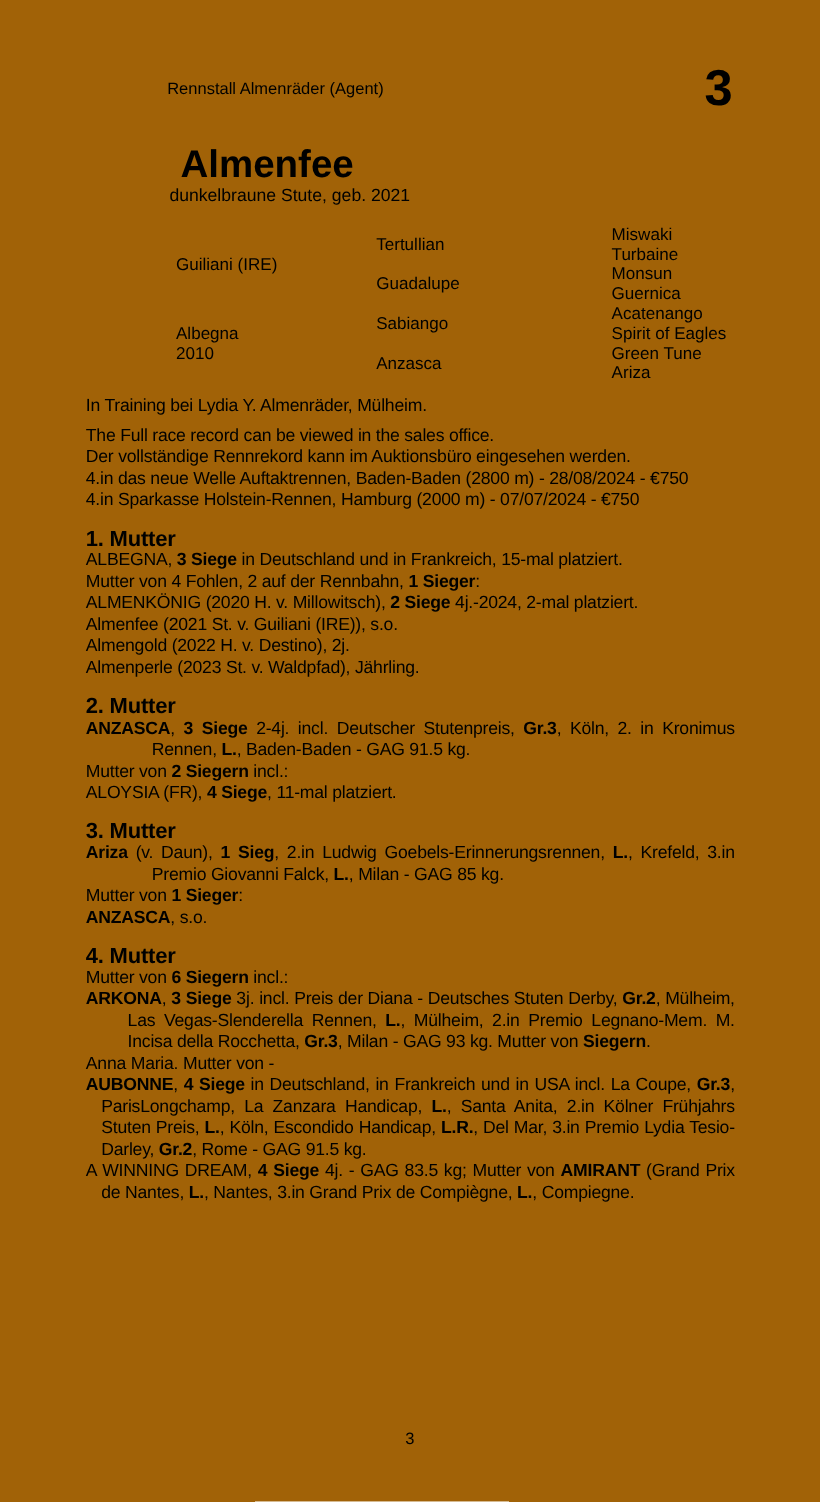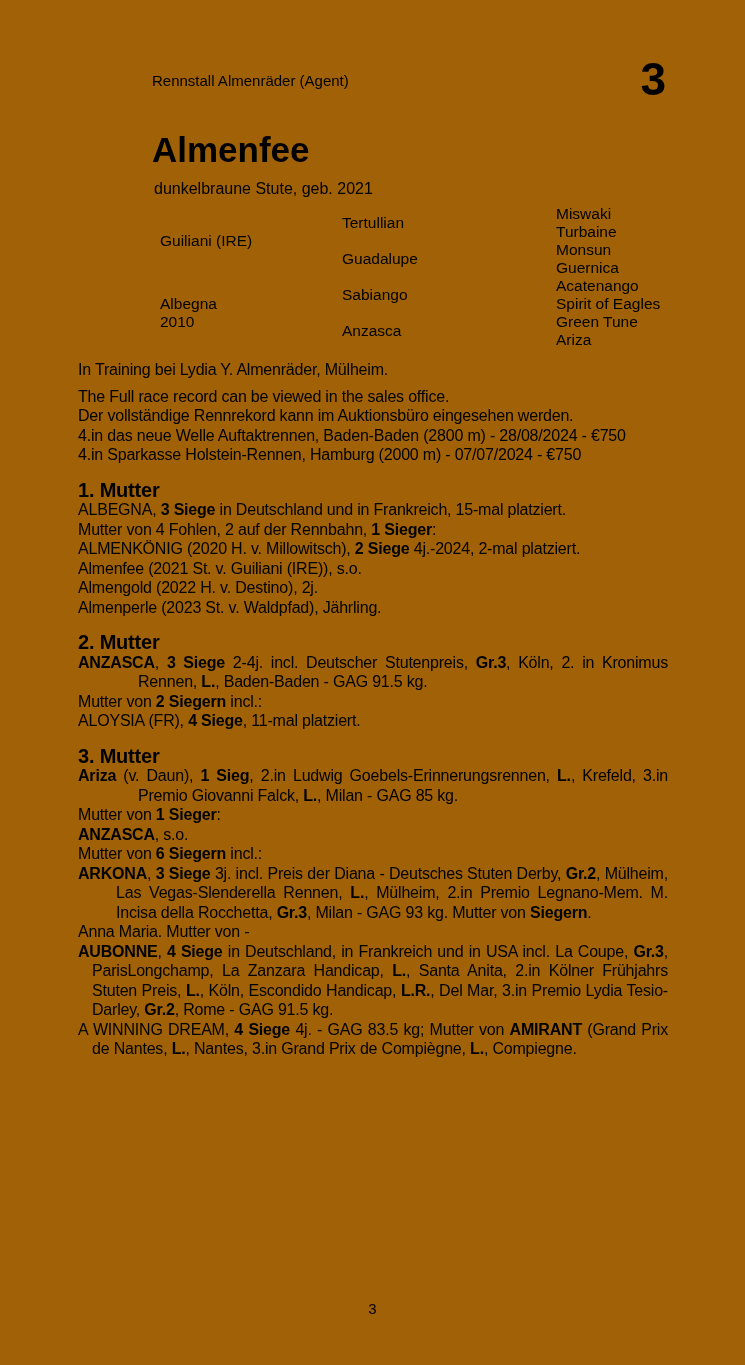--- a/index.html
+++ b/index.html
@@ -28,31 +28,31 @@
   .lot {
     position: absolute;
     right: 79px;
     top: 56px;
     font-size: 46px;
     font-weight: bold;
     line-height: 1;
   }
   .title {
     position: absolute;
-    left: 152px;
+    left: 164px;
     top: 132px;
     font-size: 35px;
     font-weight: bold;
     line-height: 1;
     margin: 0;
   }
   .subtitle {
     position: absolute;
     left: 154px;
-    top: 179px;
+    top: 169px;
     font-size: 16px;
     line-height: 19px;
   }
   .pedigree {
     position: absolute;
     left: 160px;
     top: 205px;
     width: 508px;
     display: grid;
     grid-template-columns: 182px 214px 1fr;
@@ -161,20 +161,21 @@
     </div>
 
     <div>
       <p class="h-sec">3. Mutter</p>
       <p class="hang05 just"><span class="b">Ariza</span><span> (v. Daun), </span><span class="b">1 Sieg</span><span>, 2.in Ludwig Goebels-Erinnerungsrennen, </span><span class="b">L.</span><span>, Krefeld, 3.in Premio Giovanni Falck, </span><span class="b">L.</span><span>, Milan - GAG 85 kg.</span></p>
       <p class="hang05"><span>Mutter von </span><span class="b">1 Sieger</span><span>:</span></p>
       <p class="hang1"><span class="b">ANZASCA</span><span>, s.o.</span></p>
     </div>
 
     <div>
+      <p class="h-sec">4. Mutter</p>
       <p class="hang05"><span>Mutter von </span><span class="b">6 Siegern</span><span> incl.:</span></p>
       <p class="hang1 just"><span class="b">ARKONA</span><span>, </span><span class="b">3 Siege</span><span> 3j. incl. Preis der Diana - Deutsches Stuten Derby, </span><span class="b">Gr.2</span><span>, Mülheim, Las Vegas-Slenderella Rennen, </span><span class="b">L.</span><span>, Mülheim, 2.in Premio Legnano-Mem. M. Incisa della Rocchetta, </span><span class="b">Gr.3</span><span>, Milan - GAG 93 kg. Mutter von </span><span class="b">Siegern</span><span>.</span></p>
       <p class="hang1"><span>Anna Maria. Mutter von -</span></p>
       <p class="hang2 just"><span class="b">AUBONNE</span><span>, </span><span class="b">4 Siege</span><span> in Deutschland, in Frankreich und in USA incl. La Coupe, </span><span class="b">Gr.3</span><span>, ParisLongchamp, La Zanzara Handicap, </span><span class="b">L.</span><span>, Santa Anita, 2.in Kölner Frühjahrs Stuten Preis, </span><span class="b">L.</span><span>, Köln, Escondido Handicap, </span><span class="b">L.R.</span><span>, Del Mar, 3.in Premio Lydia Tesio-Darley, </span><span class="b">Gr.2</span><span>, Rome - GAG 91.5 kg.</span></p>
       <p class="hang2 just"><span>A WINNING DREAM, </span><span class="b">4 Siege</span><span> 4j. - GAG 83.5 kg; Mutter von </span><span class="b">AMIRANT</span><span> (Grand Prix de Nantes, </span><span class="b">L.</span><span>, Nantes, 3.in Grand Prix de Compiègne, </span><span class="b">L.</span><span>, Compiegne.</span></p>
     </div>
 
   </div>
 
   <div class="footer">3</div>

